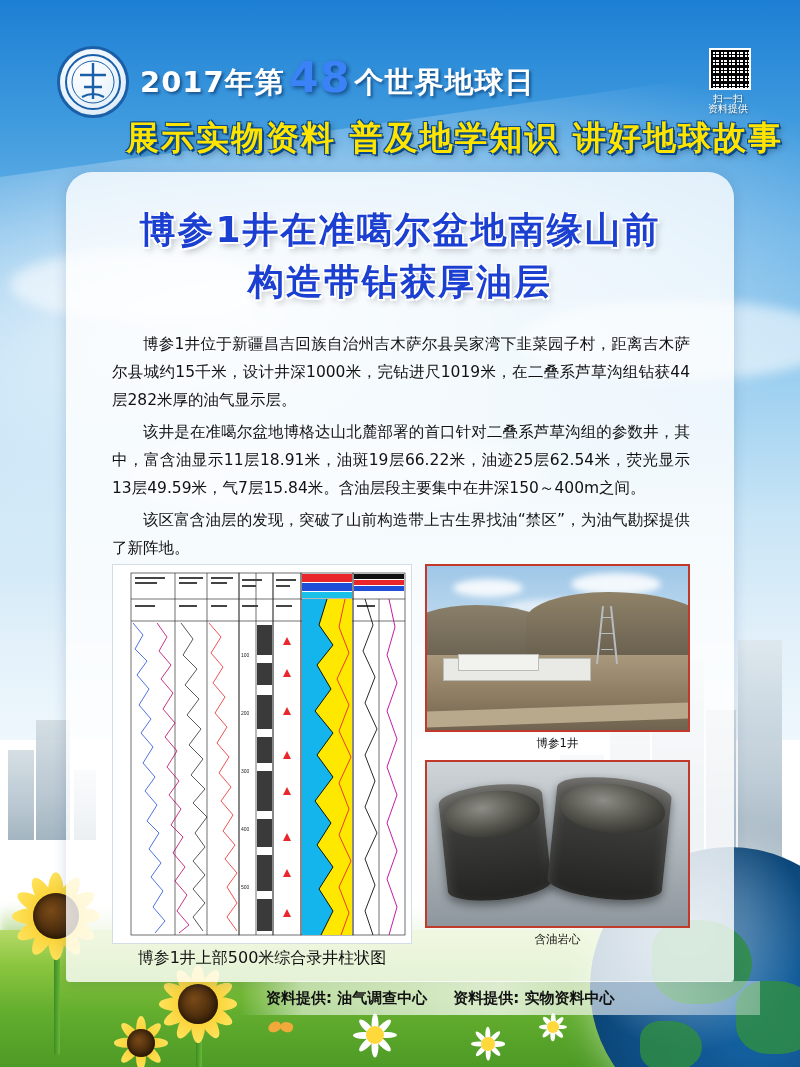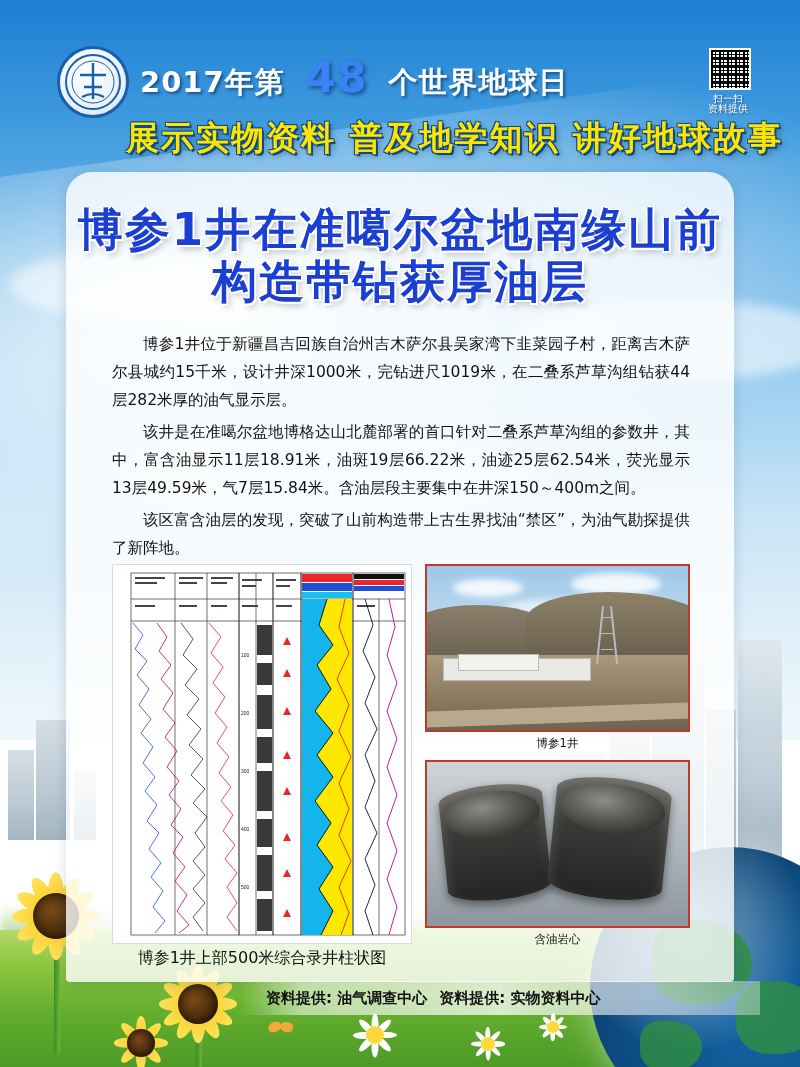--- a/index.html
+++ b/index.html
@@ -76,21 +76,21 @@
   .header{position:absolute;left:0;top:0;width:800px;height:172px;}
   .logo{
     position:absolute;left:57px;top:46px;width:72px;height:72px;border-radius:50%;
     background:radial-gradient(circle at 40% 35%,#ffffff 0%,#e8f2fb 60%,#cfe2f3 100%);
     border:3px solid #1a5fa8;box-sizing:border-box;
     display:flex;align-items:center;justify-content:center;
   }
   .logo svg{display:block;}
   .line1{
     position:absolute;left:140px;top:52px;height:42px;
-    display:flex;align-items:baseline;gap:19px;
+    display:flex;align-items:baseline;gap:2px;
     font-weight:bold;letter-spacing:1px;
   }
   .l1a,.l1c{font-size:29px;color:#ffffff;text-shadow:2px 2px 3px rgba(0,40,90,.6);}
   .l1b{font-size:43px;color:#3b82f6;text-shadow:2px 2px 4px rgba(0,40,90,.65);padding:0 2px;font-weight:bold;}
   .line2{
     position:absolute;left:126px;top:116px;
     font-size:33px;font-weight:bold;color:#ffe400;letter-spacing:2px;
     text-shadow:2px 2px 0 #0a4a8a,-1px -1px 0 #0a4a8a,1px -1px 0 #0a4a8a,-1px 1px 0 #0a4a8a,3px 3px 6px rgba(0,0,0,.35);
     white-space:nowrap;
   }
@@ -104,21 +104,21 @@
 
   
   .panel{
     position:absolute;left:66px;top:172px;width:668px;height:810px;
     background:rgba(255,255,255,.80);
     border-radius:26px 26px 4px 4px;
     box-shadow:0 2px 14px rgba(20,60,110,.18);
   }
   .title{
     position:absolute;left:0;top:32px;width:100%;text-align:center;
-    font-size:45px;line-height:52px;font-weight:bold;color:#1b3fd1;
+    font-size:36px;line-height:52px;font-weight:bold;color:#1b3fd1;
     letter-spacing:2px;
     text-shadow:2px 2px 0 #ffffff,-1.5px -1.5px 0 #ffffff,1.5px -1.5px 0 #ffffff,-1.5px 1.5px 0 #ffffff,3px 4px 6px rgba(0,0,0,.25);
   }
   .body-text{
     position:absolute;left:46px;top:158px;width:578px;
     font-size:15.5px;line-height:28px;color:#111111;text-align:justify;
   }
   .body-text p{margin:0 0 4px 0;text-indent:2em;}
 
   
@@ -150,21 +150,21 @@
     box-shadow:inset 0 6px 14px rgba(255,255,255,.18),0 4px 10px rgba(0,0,0,.45);}
   .core.left{left:6%;top:14%;width:40%;height:70%;transform:rotate(-6deg);}
   .core.right{left:48%;top:10%;width:44%;height:74%;transform:rotate(6deg);}
   .core .face{position:absolute;left:4%;top:5%;width:92%;height:40%;border-radius:50%;
     background:radial-gradient(ellipse at 40% 35%,#8d8c86 0%,#57564f 45%,#2c2c29 85%);}
 
   
   .footer{
     position:absolute;left:240px;top:981px;width:520px;height:34px;
     background:linear-gradient(90deg,rgba(255,255,255,0) 0%,rgba(255,255,255,.55) 12%,rgba(255,255,255,.75) 50%,rgba(255,255,255,.35) 100%);
-    display:flex;align-items:center;gap:12px;padding-left:26px;box-sizing:border-box;
+    display:flex;align-items:center;gap:26px;padding-left:26px;box-sizing:border-box;
     font-size:15px;font-weight:bold;color:#111;
   }
 </style>
 </head>
 <body>
 
 <div class="poster">
 
   <div class="sky"></div>
   <div class="sky-swoosh"></div>

